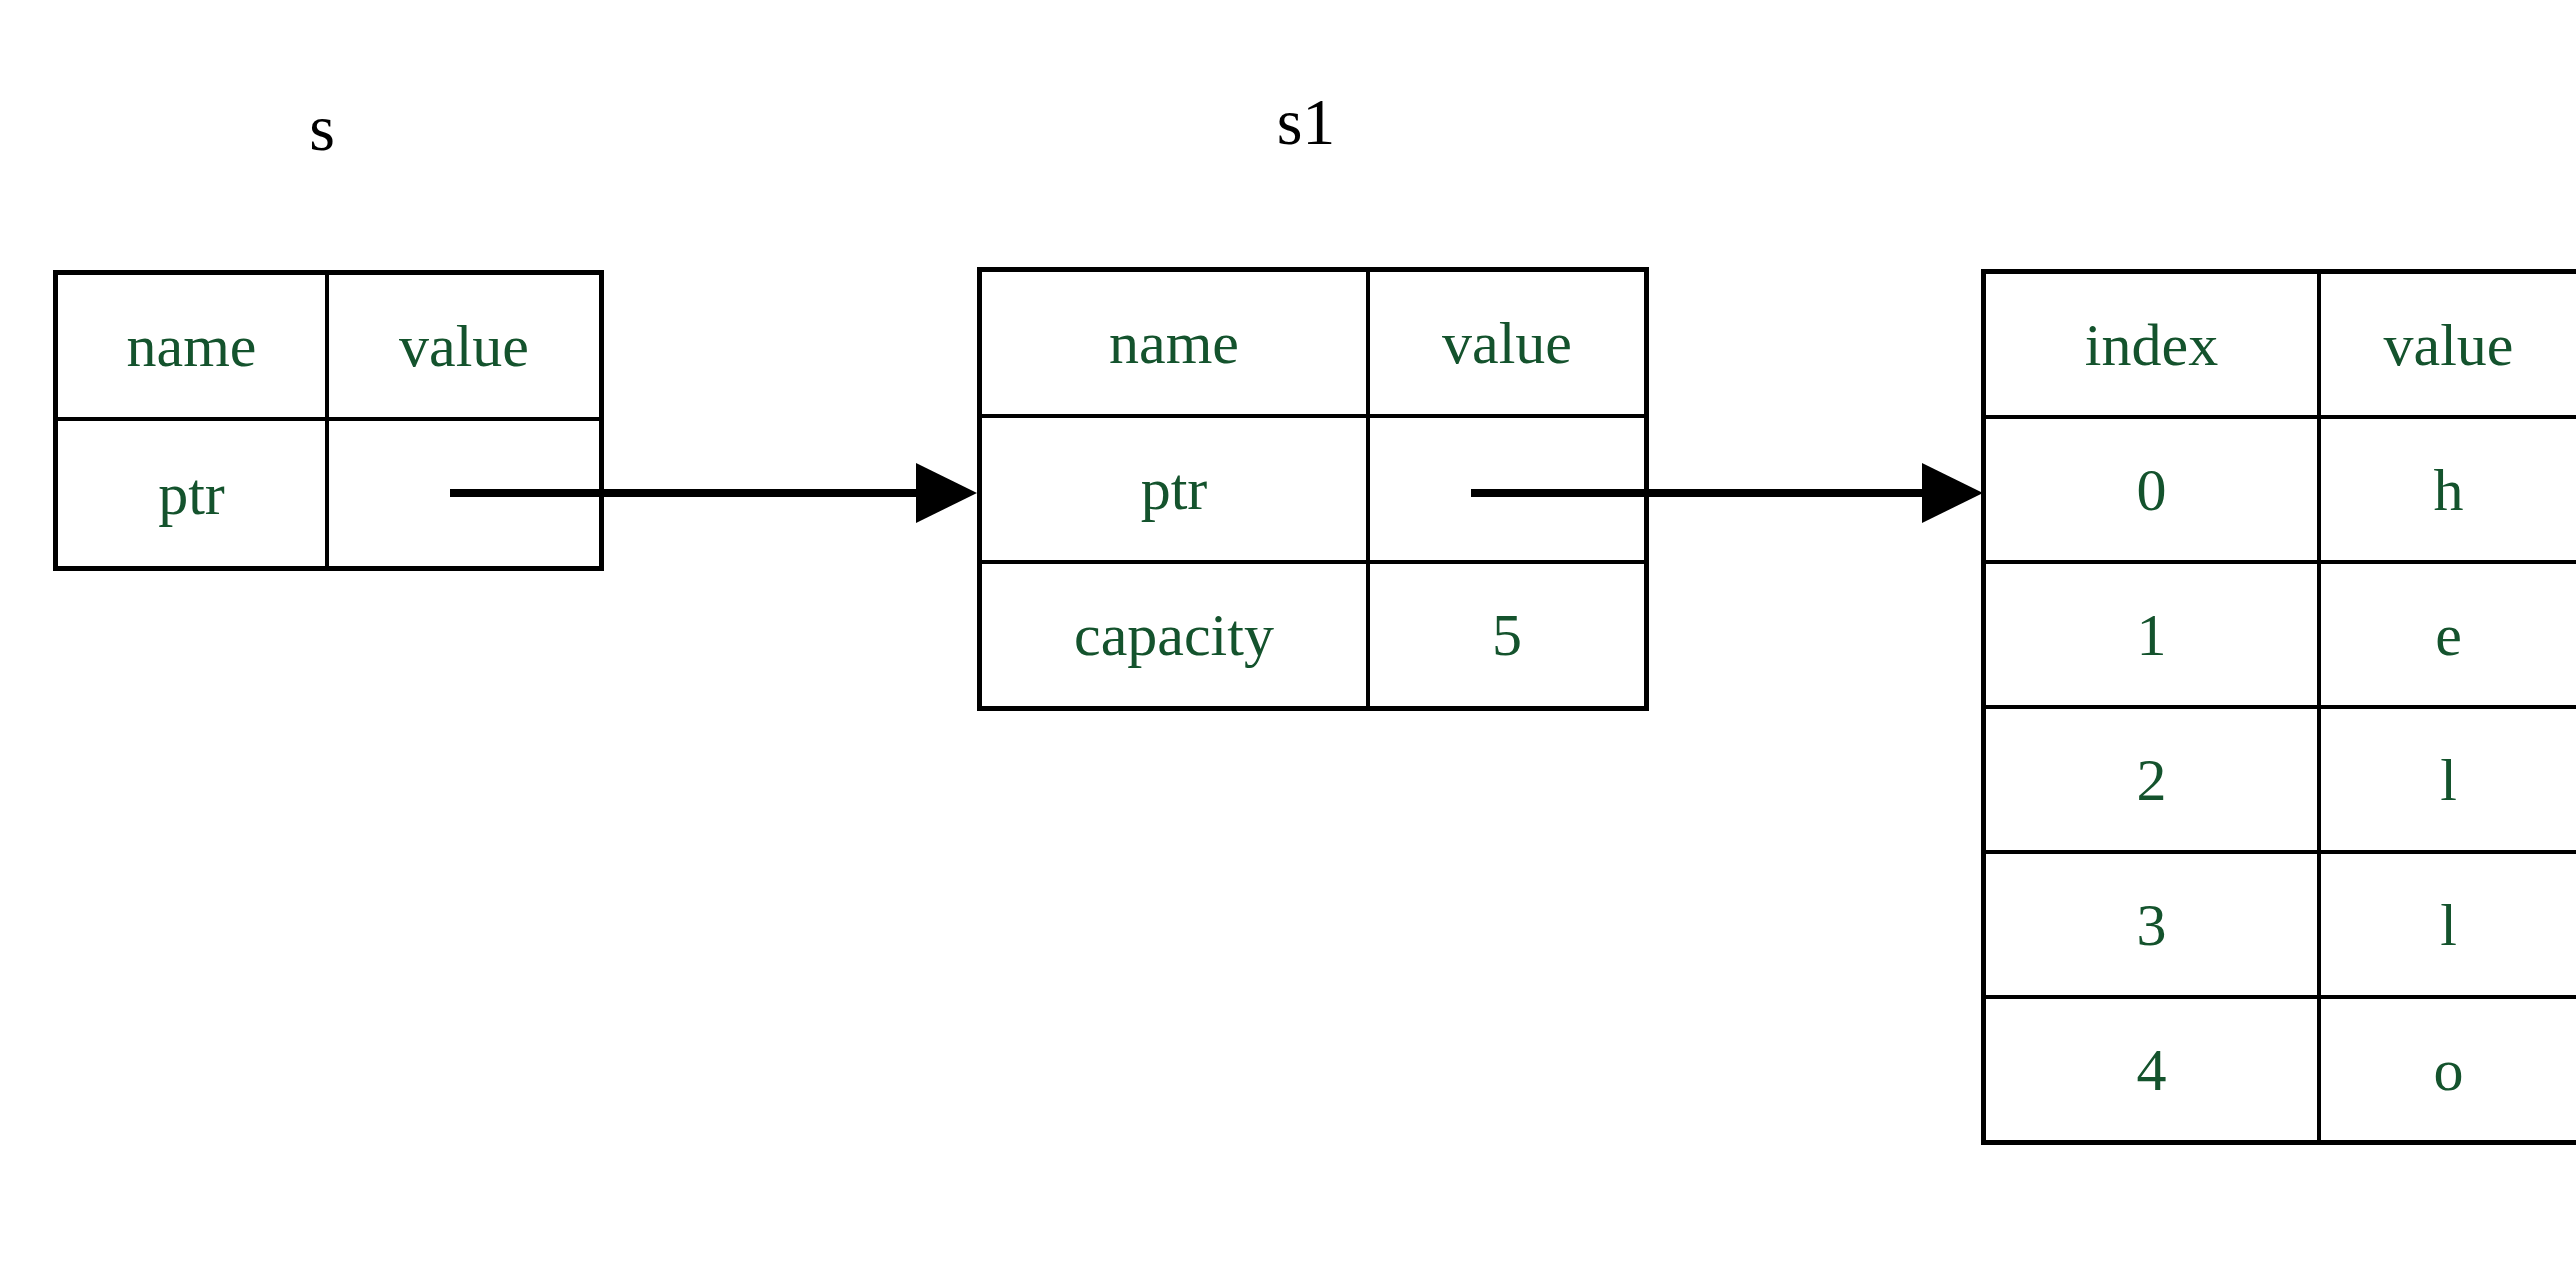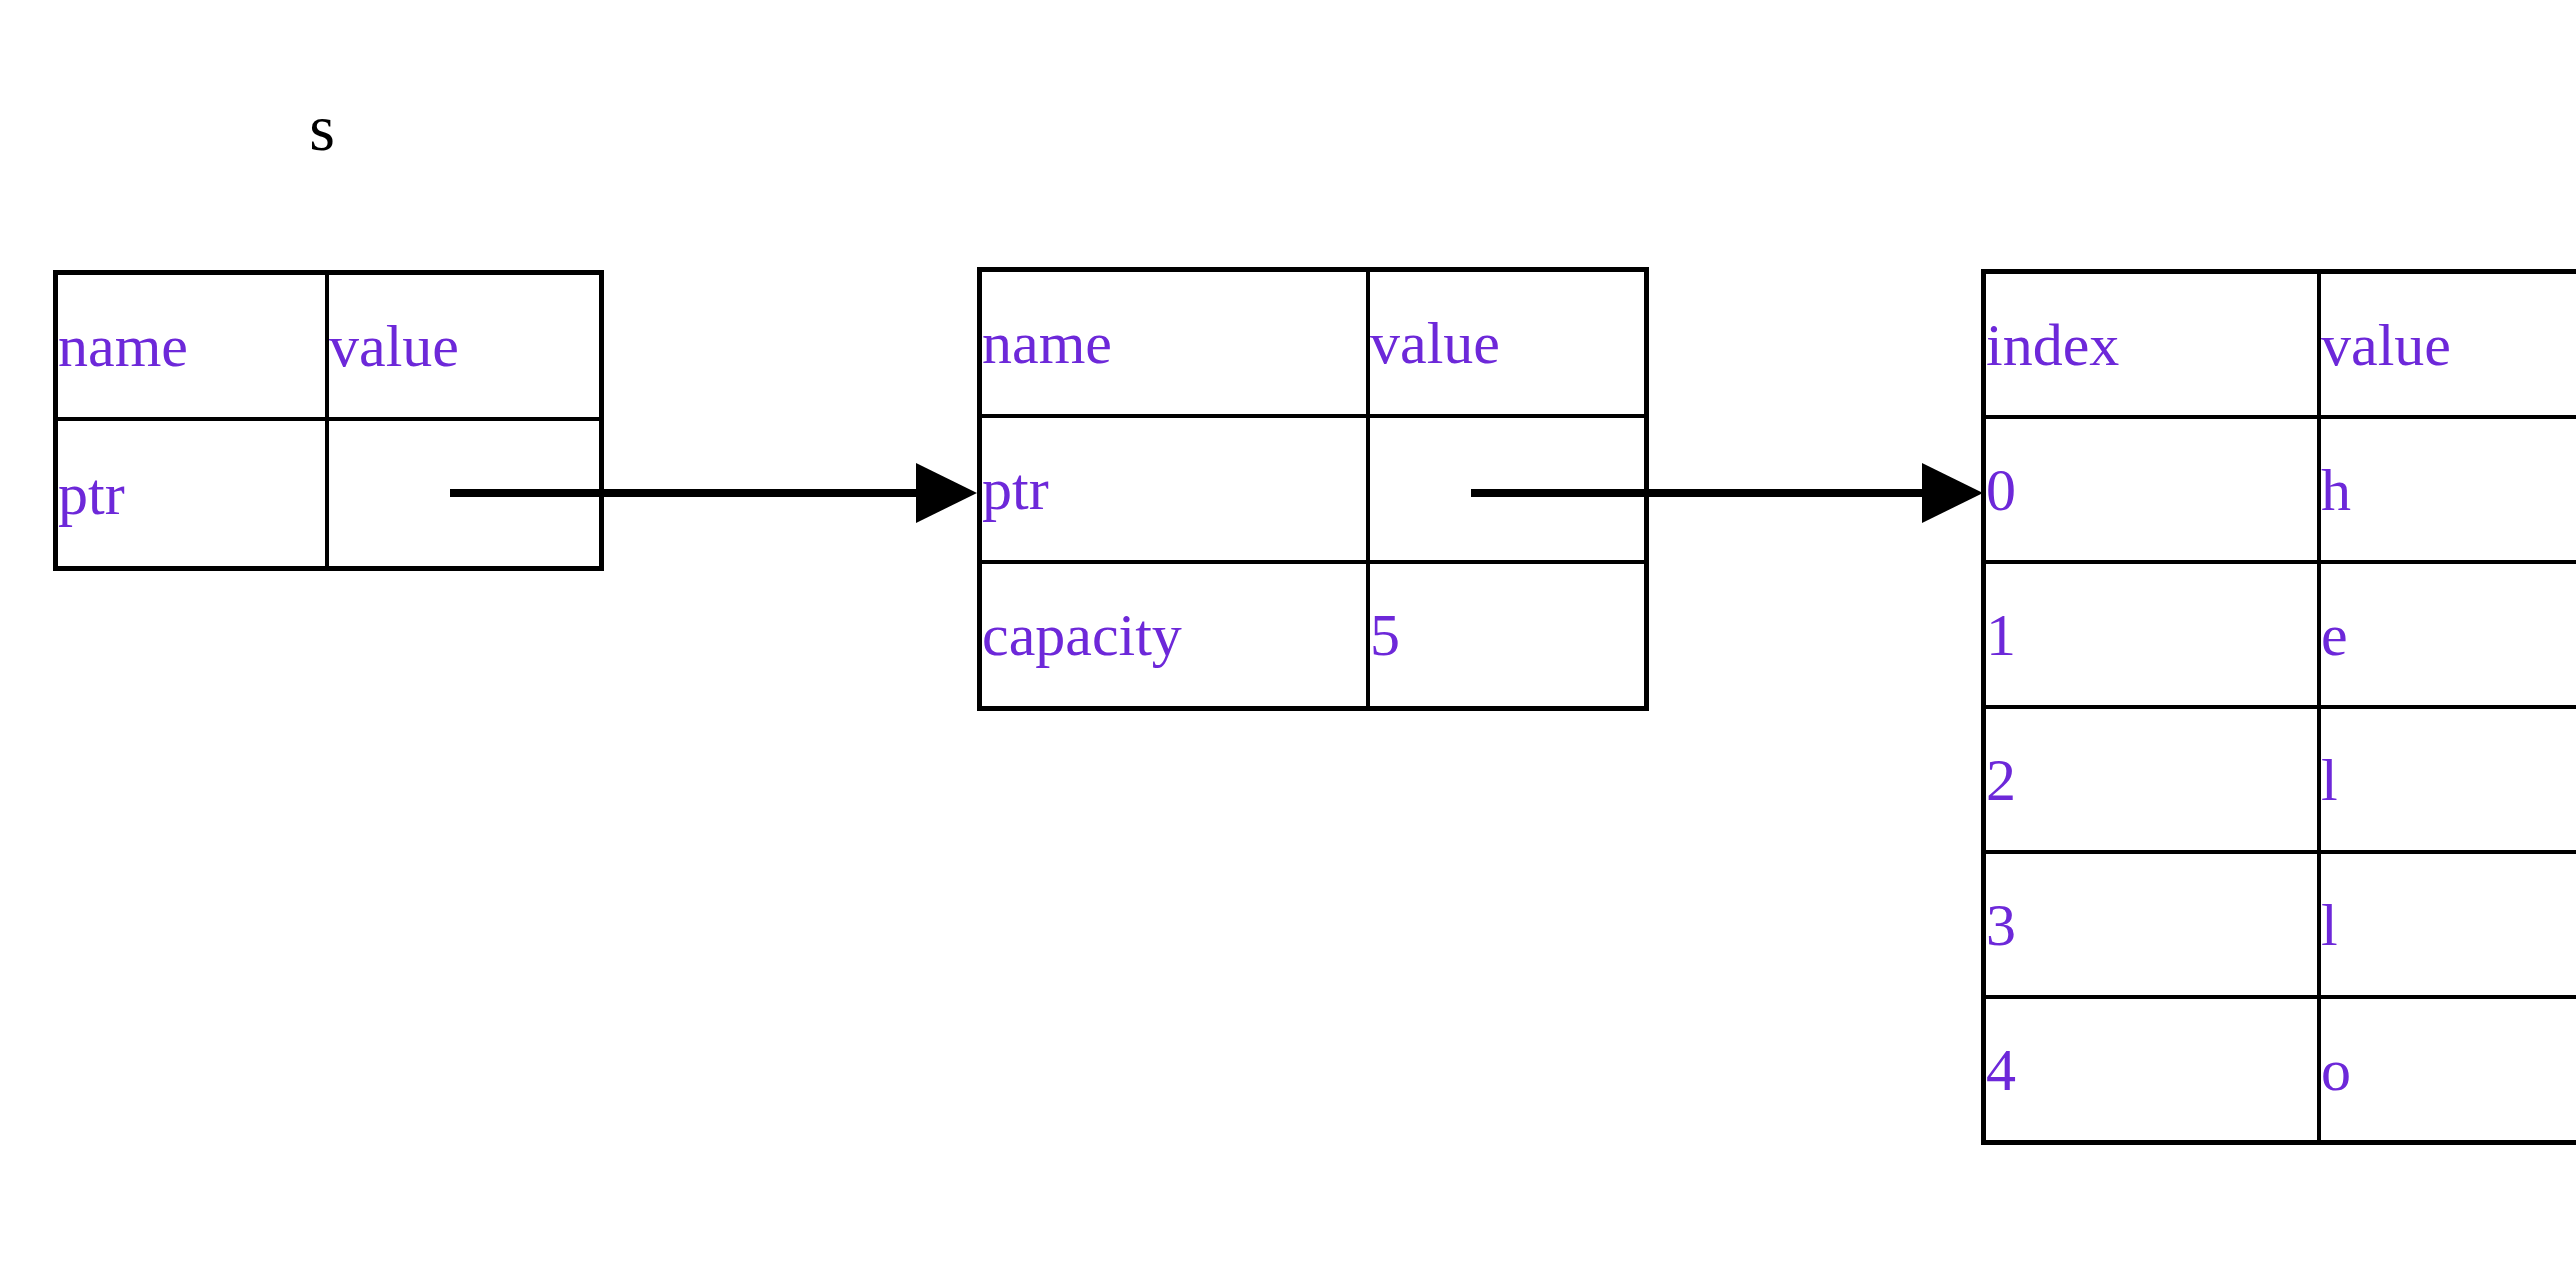--- a/index.html
+++ b/index.html
@@ -32,23 +32,24 @@
     position: absolute;
     border-collapse: collapse;
     border: 5.8px solid #000;
     background: #ffffff;
     table-layout: fixed;
   }
   .struct-table td {
     border: 4.9px solid #000;
     font-size: 60px;
     line-height: 1;
+    text-align: center;
     vertical-align: middle;
     padding: 0;
-    color: #6d28d9;
+    color: #14532d;
     background: #ffffff;
     overflow: hidden;
     white-space: nowrap;
   }
 
   
   #table-s { left: 53px; top: 270px; width: 538px; }
   #table-s td.col-name  { width: 267px; }
   #table-s td.col-value { width: 270px; }
   #table-s tr.row-header td { height: 142px; }
@@ -121,20 +122,21 @@
         <td class="col-value"></td>
       </tr>
     </tbody>
   </table>
 
   <div id="arrow-s-to-s1" class="arrow">
     <span class="shaft"></span>
     <span class="head"></span>
   </div>
 
+  <div id="title-s1" class="table-title">s1</div>
 
   <table id="table-s1" class="struct-table">
     <tbody>
       <tr class="row-header">
         <td class="col-name">name</td>
         <td class="col-value">value</td>
       </tr>
       <tr>
         <td class="col-name">ptr</td>
         <td class="col-value"></td>

